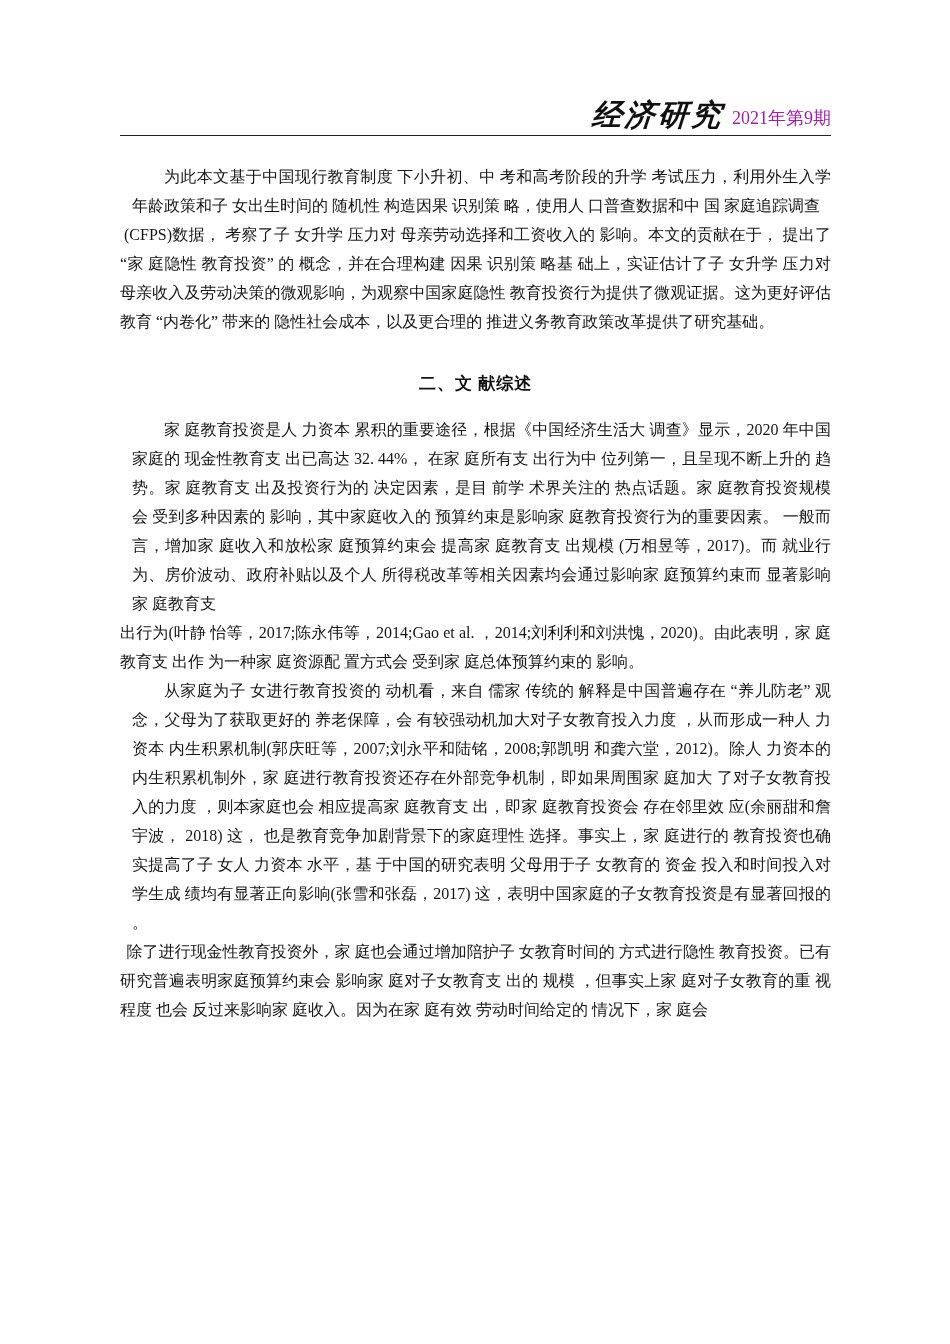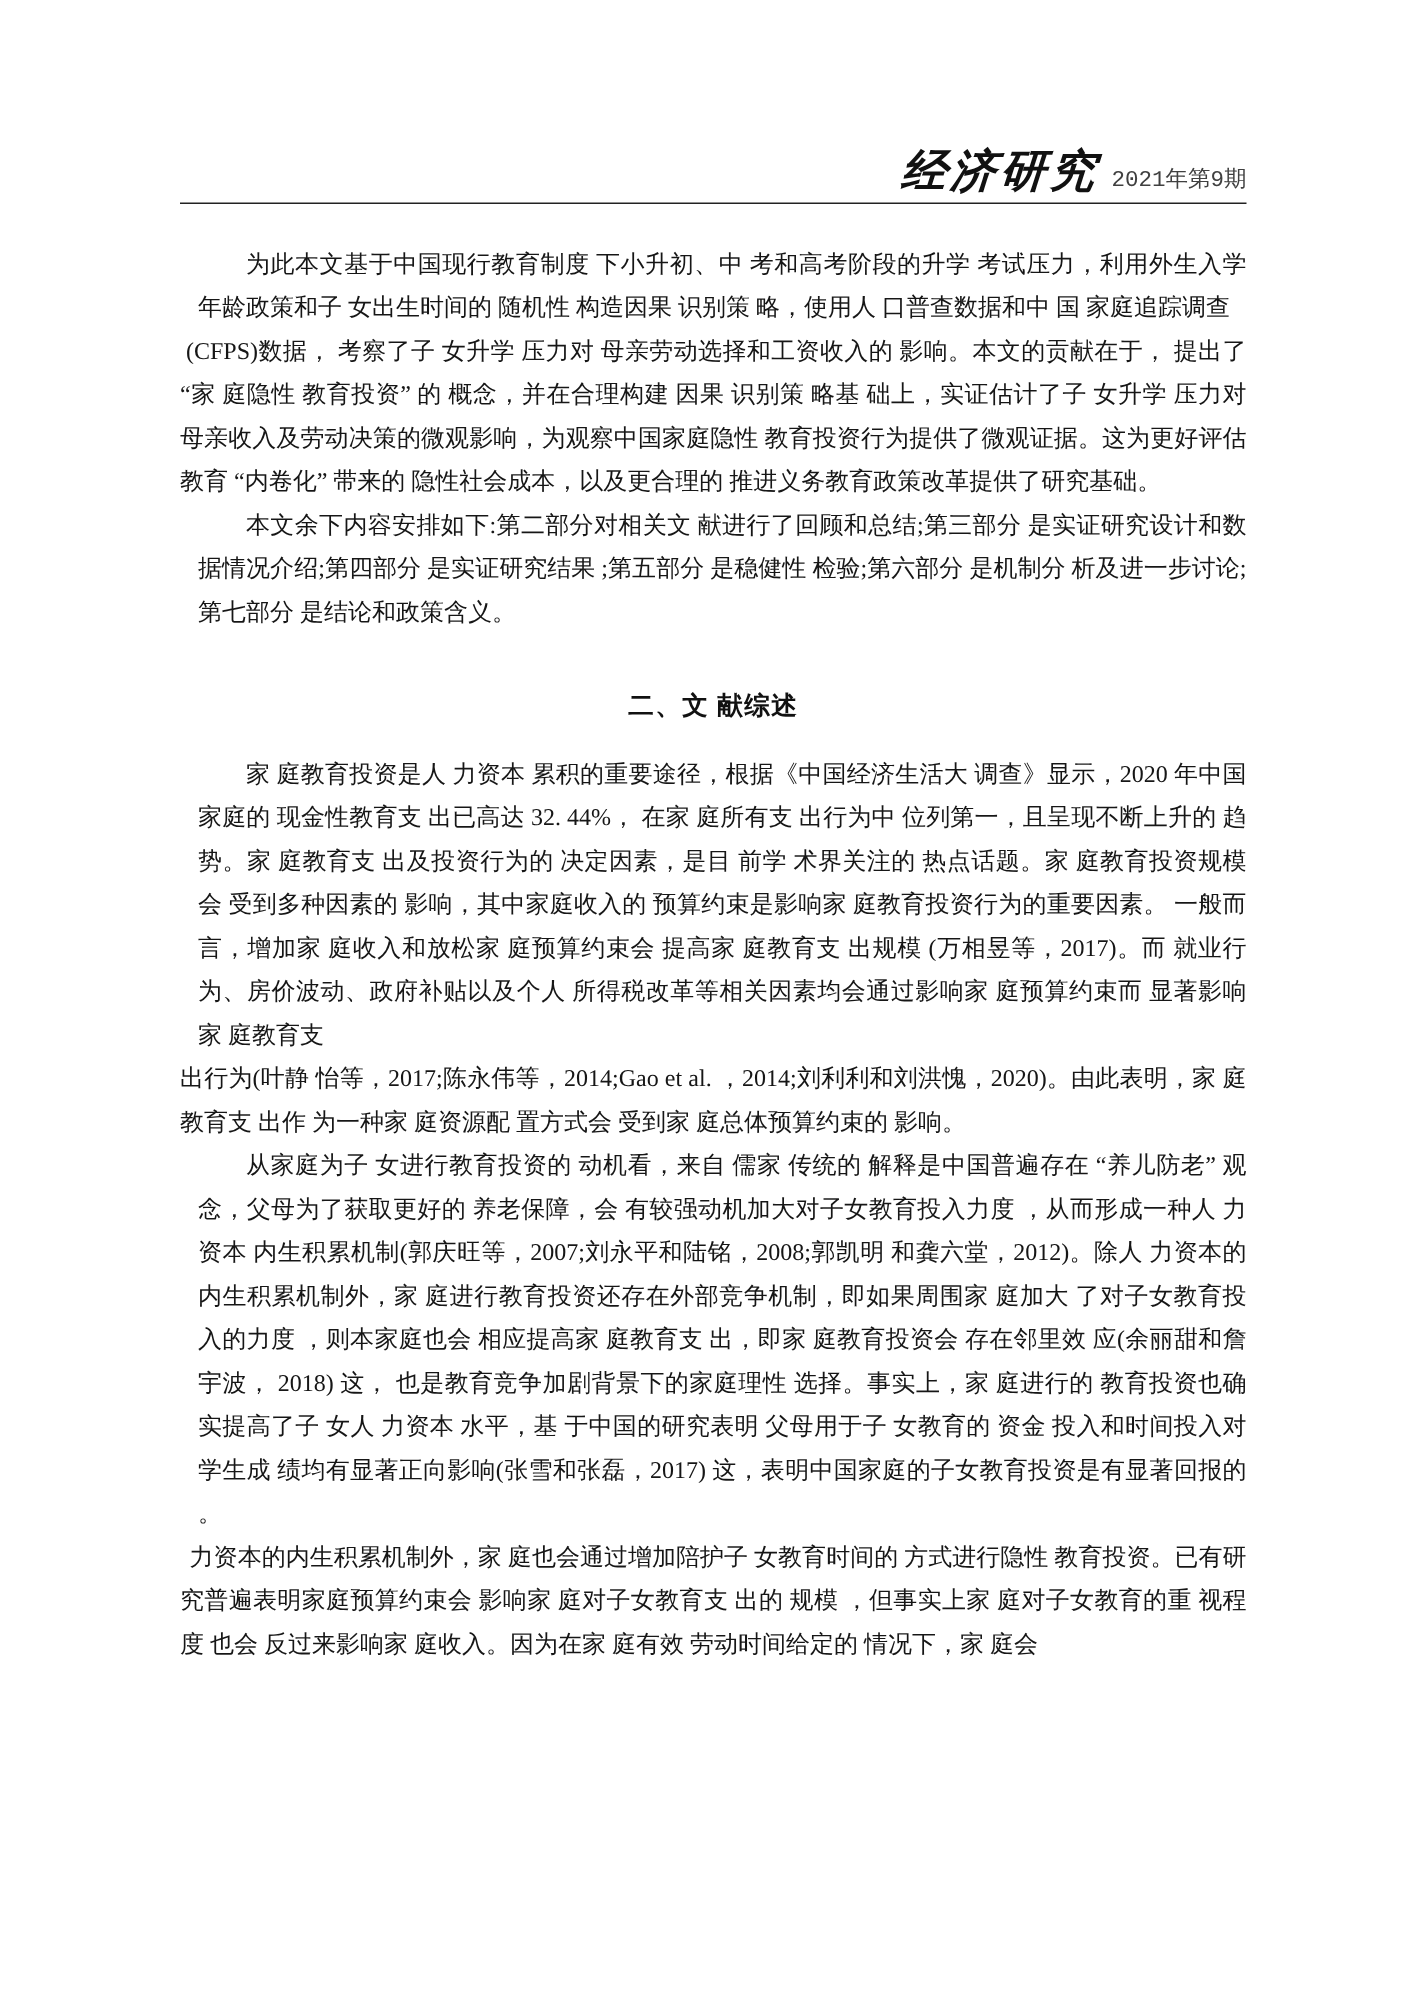--- a/index.html
+++ b/index.html
@@ -29,25 +29,24 @@
     font-family: "DejaVu Serif", "Liberation Serif", serif;
     font-style: italic;
     font-weight: bold;
     font-size: 30px;
     line-height: 1;
     letter-spacing: 3px;
     transform: skewX(-4deg);
     color: #111111;
   }
   .journal-issue {
-    font-size: 15px;
+    font-size: 18px;
     line-height: 1.2;
-    color: #404040;
+    color: #a21caf;
     white-space: nowrap;
-    font-family: Liberation Mono, monospace;
   }
   .article-body {
     margin-top: 26px;
     font-size: 16px;
     line-height: 29px;
     text-align: justify;
     color: #161616;
   }
   .para { text-align: justify; }
   .para.indent { text-indent: 2em; margin-left: 12px; }
@@ -71,27 +70,26 @@
     <span class="journal-logo">经济研究</span>
     <span class="journal-issue">2021年第9期</span>
   </header>
 
   <main class="article-body">
 
     <p class="para indent">为此本文基于中国现行教育制度 下小升初、中 考和高考阶段的升学 考试压力，利用外生入学 年龄政策和子 女出生时间的 随机性 构造因果 识别策 略，使用人 口普查数据和中 国 家庭追踪调查</p>
 
     <p class="para tiny-indent">(CFPS)数据， 考察了子 女升学 压力对 母亲劳动选择和工资收入的 影响。本文的贡献在于， 提出了 “家 庭隐性 教育投资” 的 概念，并在合理构建 因果 识别策 略基 础上，实证估计了子 女升学 压力对 母亲收入及劳动决策的微观影响，为观察中国家庭隐性 教育投资行为提供了微观证据。这为更好评估教育 “内卷化” 带来的 隐性社会成本，以及更合理的 推进义务教育政策改革提供了研究基础。</p>
 
-    <p class="para indent">本文余下内容安排如下:第二部分对相关文 献进行了回顾和总结;第三部分 是实证研究设计和数据情况介绍;第四部分 是实证研究结果 ;第五部分 是稳健性 检验;第六部分 是机制分 析及进一步讨论;第七部分 是结论和政策含义。</p>
 
     <h2 class="section-heading">二、文 献综述</h2>
 
     <p class="para indent">家 庭教育投资是人 力资本 累积的重要途径，根据《中国经济生活大 调查》显示，2020 年中国家庭的 现金性教育支 出已高达 32. 44%， 在家 庭所有支 出行为中 位列第一，且呈现不断上升的 趋势。家 庭教育支 出及投资行为的 决定因素，是目 前学 术界关注的 热点话题。家 庭教育投资规模会 受到多种因素的 影响，其中家庭收入的 预算约束是影响家 庭教育投资行为的重要因素。 一般而言，增加家 庭收入和放松家 庭预算约束会 提高家 庭教育支 出规模 (万相昱等，2017)。而 就业行为、房价波动、政府补贴以及个人 所得税改革等相关因素均会通过影响家 庭预算约束而 显著影响家 庭教育支</p>
 
     <p class="para">出行为(叶静 怡等，2017;陈永伟等，2014;Gao et al. ，2014;刘利利和刘洪愧，2020)。由此表明，家 庭教育支 出作 为一种家 庭资源配 置方式会 受到家 庭总体预算约束的 影响。</p>
 
     <p class="para indent">从家庭为子 女进行教育投资的 动机看，来自 儒家 传统的 解释是中国普遍存在 “养儿防老” 观念，父母为了获取更好的 养老保障，会 有较强动机加大对子女教育投入力度 ，从而形成一种人 力资本 内生积累机制(郭庆旺等，2007;刘永平和陆铭，2008;郭凯明 和龚六堂，2012)。除人 力资本的内生积累机制外，家 庭进行教育投资还存在外部竞争机制，即如果周围家 庭加大 了对子女教育投入的力度 ，则本家庭也会 相应提高家 庭教育支 出，即家 庭教育投资会 存在邻里效 应(余丽甜和詹宇波， 2018) 这， 也是教育竞争加剧背景下的家庭理性 选择。事实上，家 庭进行的 教育投资也确实提高了子 女人 力资本 水平，基 于中国的研究表明 父母用于子 女教育的 资金 投入和时间投入对学生成 绩均有显著正向影响(张雪和张磊，2017) 这，表明中国家庭的子女教育投资是有显著回报的 。</p>
 
-    <p class="para small-indent">力资本的内生积累机制外，家 庭也会通过增加陪护子 女教育时间的 方式进行隐性 教育投资。已有研究普遍表明家庭预算约束会 影响家 庭对子女教育支 出的 规模 ，但事实上家 庭对子女教育的重 视程度 也会 反过来影响家 庭收入。因为在家 庭有效 劳动时间给定的 情况下，家 庭会</p>
+    <p class="para small-indent">除了进行现金性教育投资外，家 庭也会通过增加陪护子 女教育时间的 方式进行隐性 教育投资。已有研究普遍表明家庭预算约束会 影响家 庭对子女教育支 出的 规模 ，但事实上家 庭对子女教育的重 视程度 也会 反过来影响家 庭收入。因为在家 庭有效 劳动时间给定的 情况下，家 庭会</p>
 
   </main>
 
 </div>
 
 </body></html>

